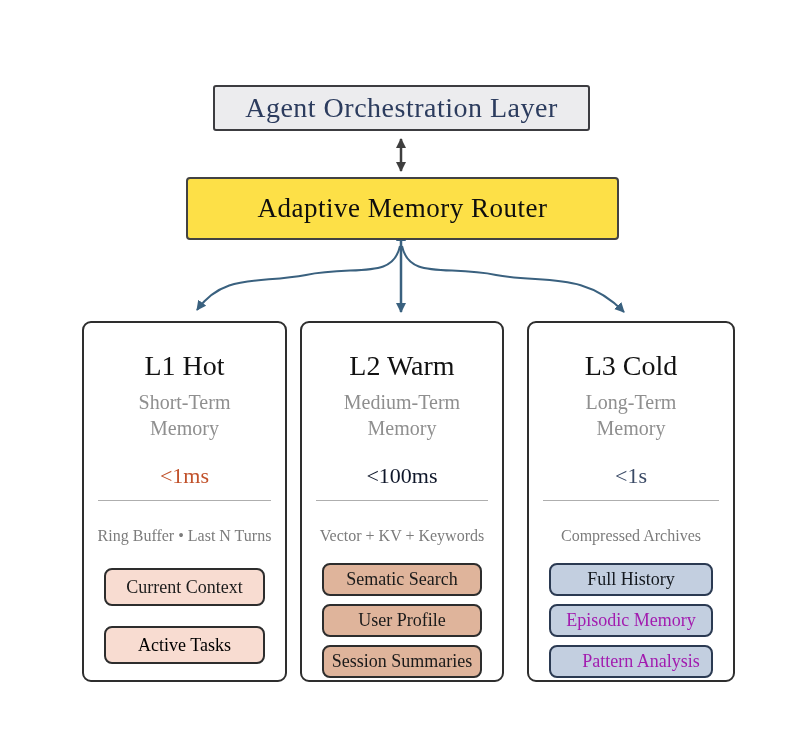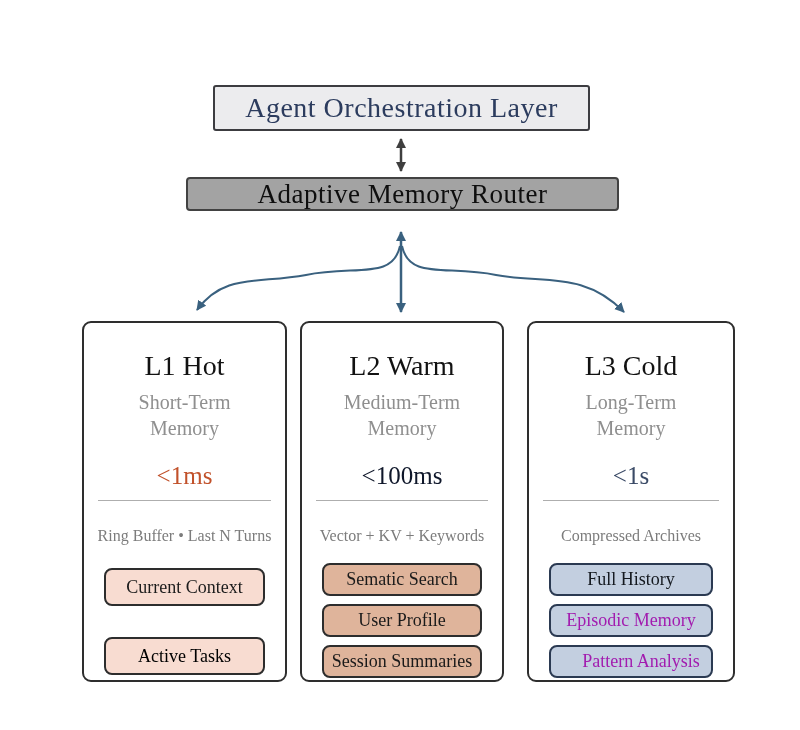--- a/index.html
+++ b/index.html
@@ -11,45 +11,45 @@
   .box{
     position:absolute;display:flex;align-items:center;justify-content:center;
     box-sizing:border-box;text-align:center;
   }
   .orchestration{
     left:213px;top:85px;width:377px;height:46px;
     background:#ececee;border:2px solid #3c3c40;border-radius:3px;
     font-size:28px;color:#2c3c5e;letter-spacing:.5px;
   }
   .router{
-    left:186px;top:177px;width:433px;height:34px;
-    background:#a3a3a3;border:2.5px solid #424242;border-radius:4px;
+    left:186px;top:177px;width:433px;height:63px;
+    background:#fde047;border:2.5px solid #424242;border-radius:4px;
     font-size:27px;color:#0e0e0e;letter-spacing:.5px;
   }
   .tier{
     position:absolute;top:321px;height:361px;box-sizing:border-box;
     background:#ffffff;border:2px solid #2e2e2e;border-radius:9px;
     display:flex;flex-direction:column;align-items:center;
   }
   .tier-0{left:82px;width:205px;}
   .tier-1{left:300px;width:204px;}
   .tier-2{left:527px;width:208px;}
   .tier-title{margin-top:26px;font-size:28px;line-height:34px;color:#121212;}
   .tier-subtitle{
     margin-top:6px;font-size:20px;line-height:26px;color:#8f8f8f;
     white-space:pre-line;text-align:center;
   }
-  .tier-latency{margin-top:21px;font-size:25px;line-height:28px;}
+  .tier-latency{margin-top:21px;font-size:22px;line-height:28px;}
   .tier-divider{
     margin-top:10px;width:86%;height:0;border:none;
     border-top:1px solid #aeaeae;
   }
   .tier-spec{margin-top:16px;font-size:16px;line-height:22px;color:#7c7c7c;text-align:center;}
   .pills{display:flex;flex-direction:column;align-items:center;width:100%;}
-  .pills-wide-gap{margin-top:21px;gap:31px;}
+  .pills-wide-gap{margin-top:21px;gap:20px;}
   .pills-tight-gap{margin-top:16px;gap:8px;}
   .pill{
     width:80%;box-sizing:border-box;border-radius:8px;
     display:flex;align-items:center;justify-content:center;
     border:2px solid #2d2d2d;font-size:18px;text-align:center;
   }
   .pill-tall{height:38px;}
   .pill-short{height:33px;}
 </style>
 </head>

